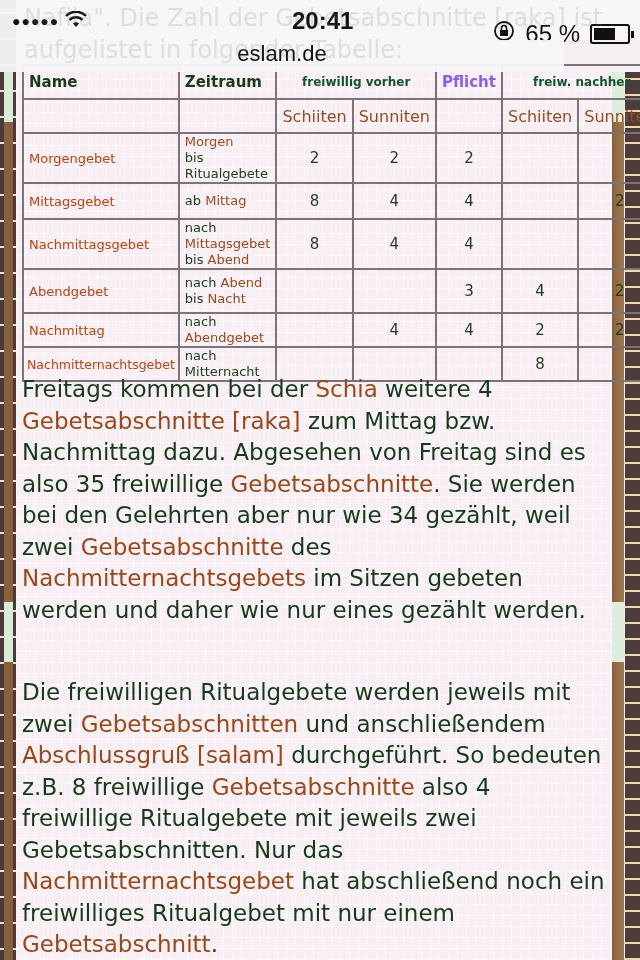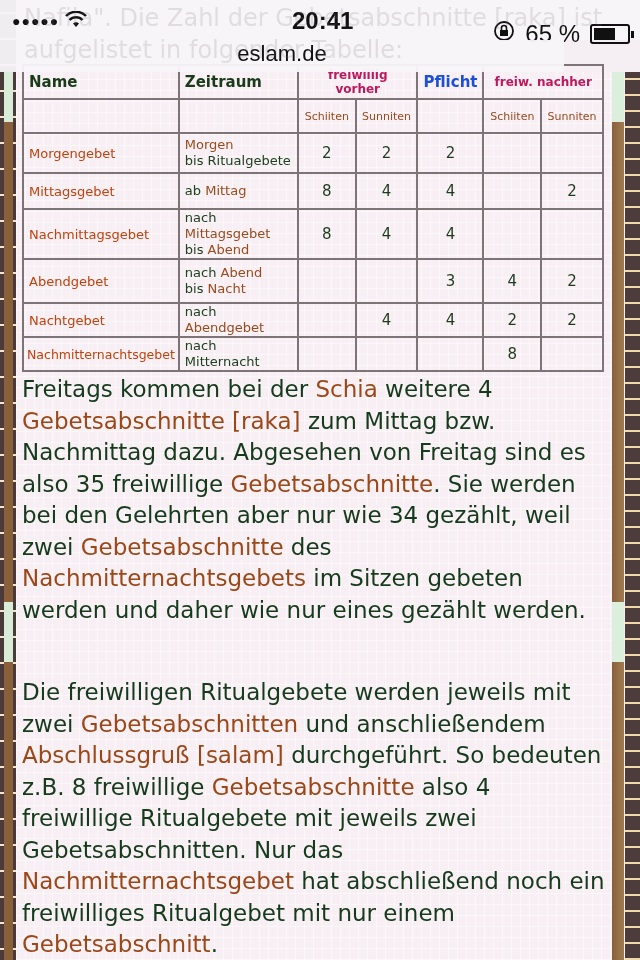--- a/index.html
+++ b/index.html
@@ -64,23 +64,23 @@
   
   table.prayer {
     position: absolute; left: 22px; top: 64px; width: 582px;
     border-collapse: collapse; z-index: 2;
     font-size: 13px;
   }
   table.prayer td, table.prayer th {
     border: 2px solid #7d7478; vertical-align: middle; padding: 0 5px;
   }
   th.h-main { font-weight: bold; color: #1a3a1a; font-size: 15px; text-align: left; height: 34px; }
-  th.h-sub { font-weight: bold; color: #be185d; font-size: 12px; text-align: center; }
-  th.h-big { font-weight: bold; color: #1d4ed8; font-size: 15px; }
-  td.subh { color: #9a4a1e; text-align: center; height: 34px; font-weight: normal; font-size: 11px; }
+  th.h-sub { font-weight: bold; color: #14532d; font-size: 12px; text-align: center; }
+  th.h-big { font-weight: bold; color: #8b5cf6; font-size: 15px; }
+  td.subh { color: #9a4a1e; text-align: center; height: 34px; font-weight: normal; font-size: 16px; }
   td.name { color: #c2410c; }
   td.time { color: #1e4020; line-height: 16px; margin-left: 25px; }
   td.num { text-align: center; color: #1e3a1e; font-size: 15px; }
   .hl { color: #9a4a1e; }
   .dk { color: #1e4020; }
   
   .para {
     position: absolute; left: 22px; width: 585px; z-index: 2;
     font-size: 23px; line-height: 31.5px; color: #163a1c;
   }
@@ -195,21 +195,21 @@
     <td class="name">Abendgebet</td>
     <td class="time"><span class="dk">nach </span><span class="hl">Abend</span><br><span class="dk">bis </span><span class="hl">Nacht</span></td>
     <td class="num"></td>
     <td class="num"></td>
     <td class="num">3</td>
     <td class="num">4</td>
     <td class="num">2</td>
   </tr>
 
   <tr style="height:32px">
-    <td class="name">Nachtgebet</td>
+    <td class="name">Nachmittag</td>
     <td class="time"><span class="dk">nach </span><span class="hl">Abendgebet</span></td>
     <td class="num"></td>
     <td class="num">4</td>
     <td class="num">4</td>
     <td class="num">2</td>
     <td class="num">2</td>
   </tr>
 
   <tr style="height:30px">
     <td class="name" style="font-size:12.5px;padding:0 3px">Nachmitternachtsgebet</td>

